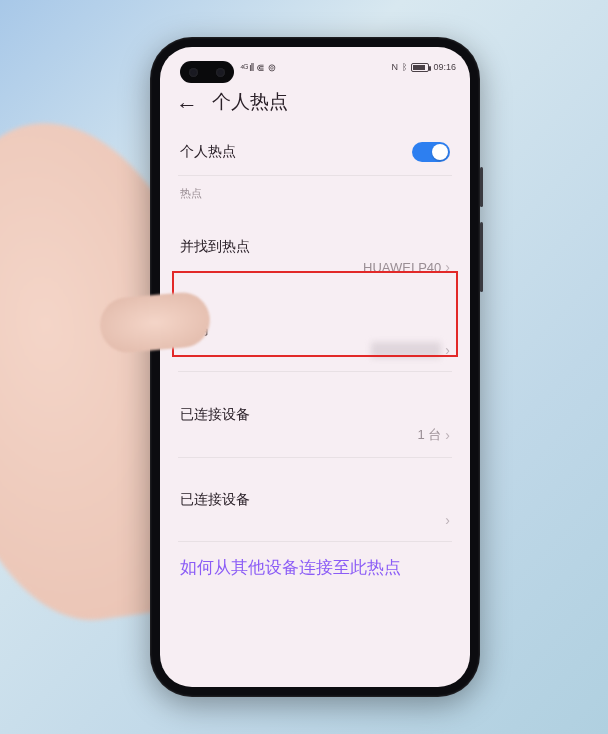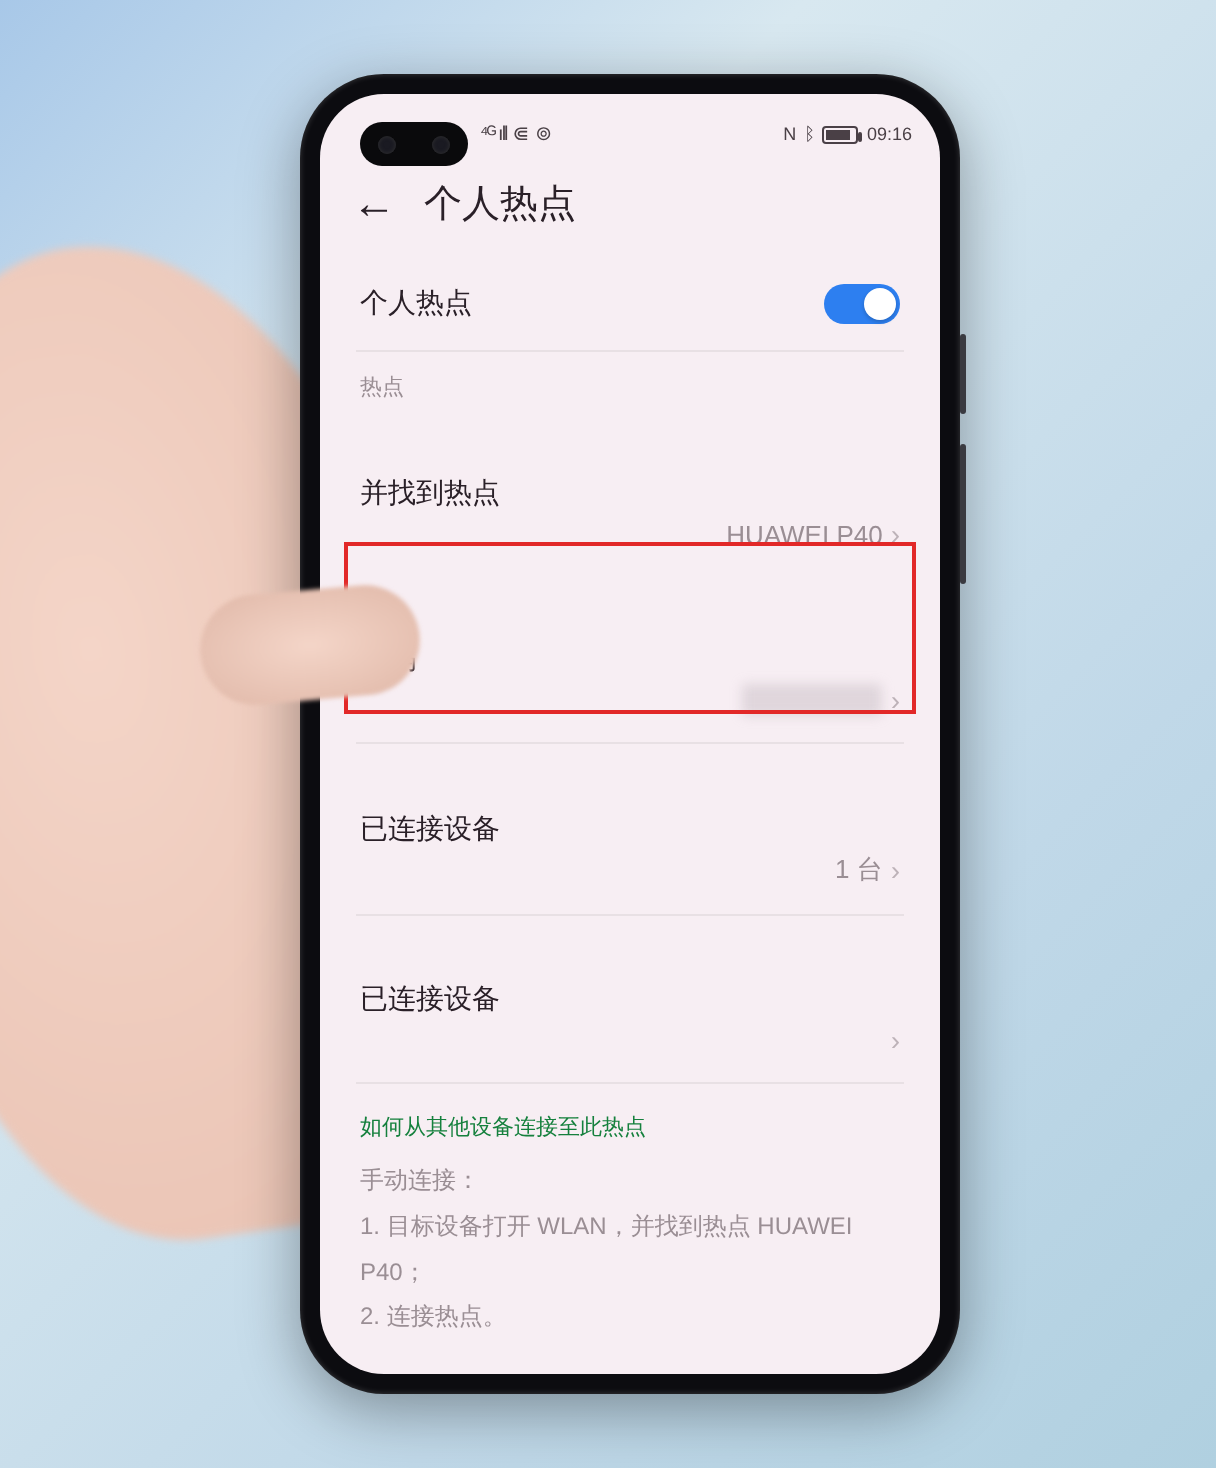--- a/index.html
+++ b/index.html
@@ -146,22 +146,22 @@
     position: absolute;
     left: 12px;
     right: 12px;
     top: 142px;
     height: 86px;
     border: 2.5px solid #e22828;
     z-index: 6;
     pointer-events: none;
   }
   .info-title {
-    font-size: 11px;
-    color: #15803d;
+    font-size: 17px;
+    color: #8b5cf6;
     padding: 14px 2px 8px;
   }
   .info-body {
     font-size: 12px;
     color: #9a8e94;
     line-height: 1.9;
     padding: 0 2px;
   }
   .btn-side {
     position:absolute; right:-3px; width:3px; background:#3a3a40; border-radius:2px;
@@ -237,22 +237,17 @@
         </div>
 
         <div class="row divider">
           <span>已连接设备</span>
           <span class="row-val">
             <span class="chev">›</span>
           </span>
         </div>
 
         <div class="info-title">如何从其他设备连接至此热点</div>
-        <div class="info-body">
-          <div>手动连接：</div>
-          <div>1. 目标设备打开 WLAN，并找到热点 HUAWEI P40；</div>
-          <div>2. 连接热点。</div>
-        </div>
       </div>
 
     </div>
   </div>
 </div>
 
 </body></html>

